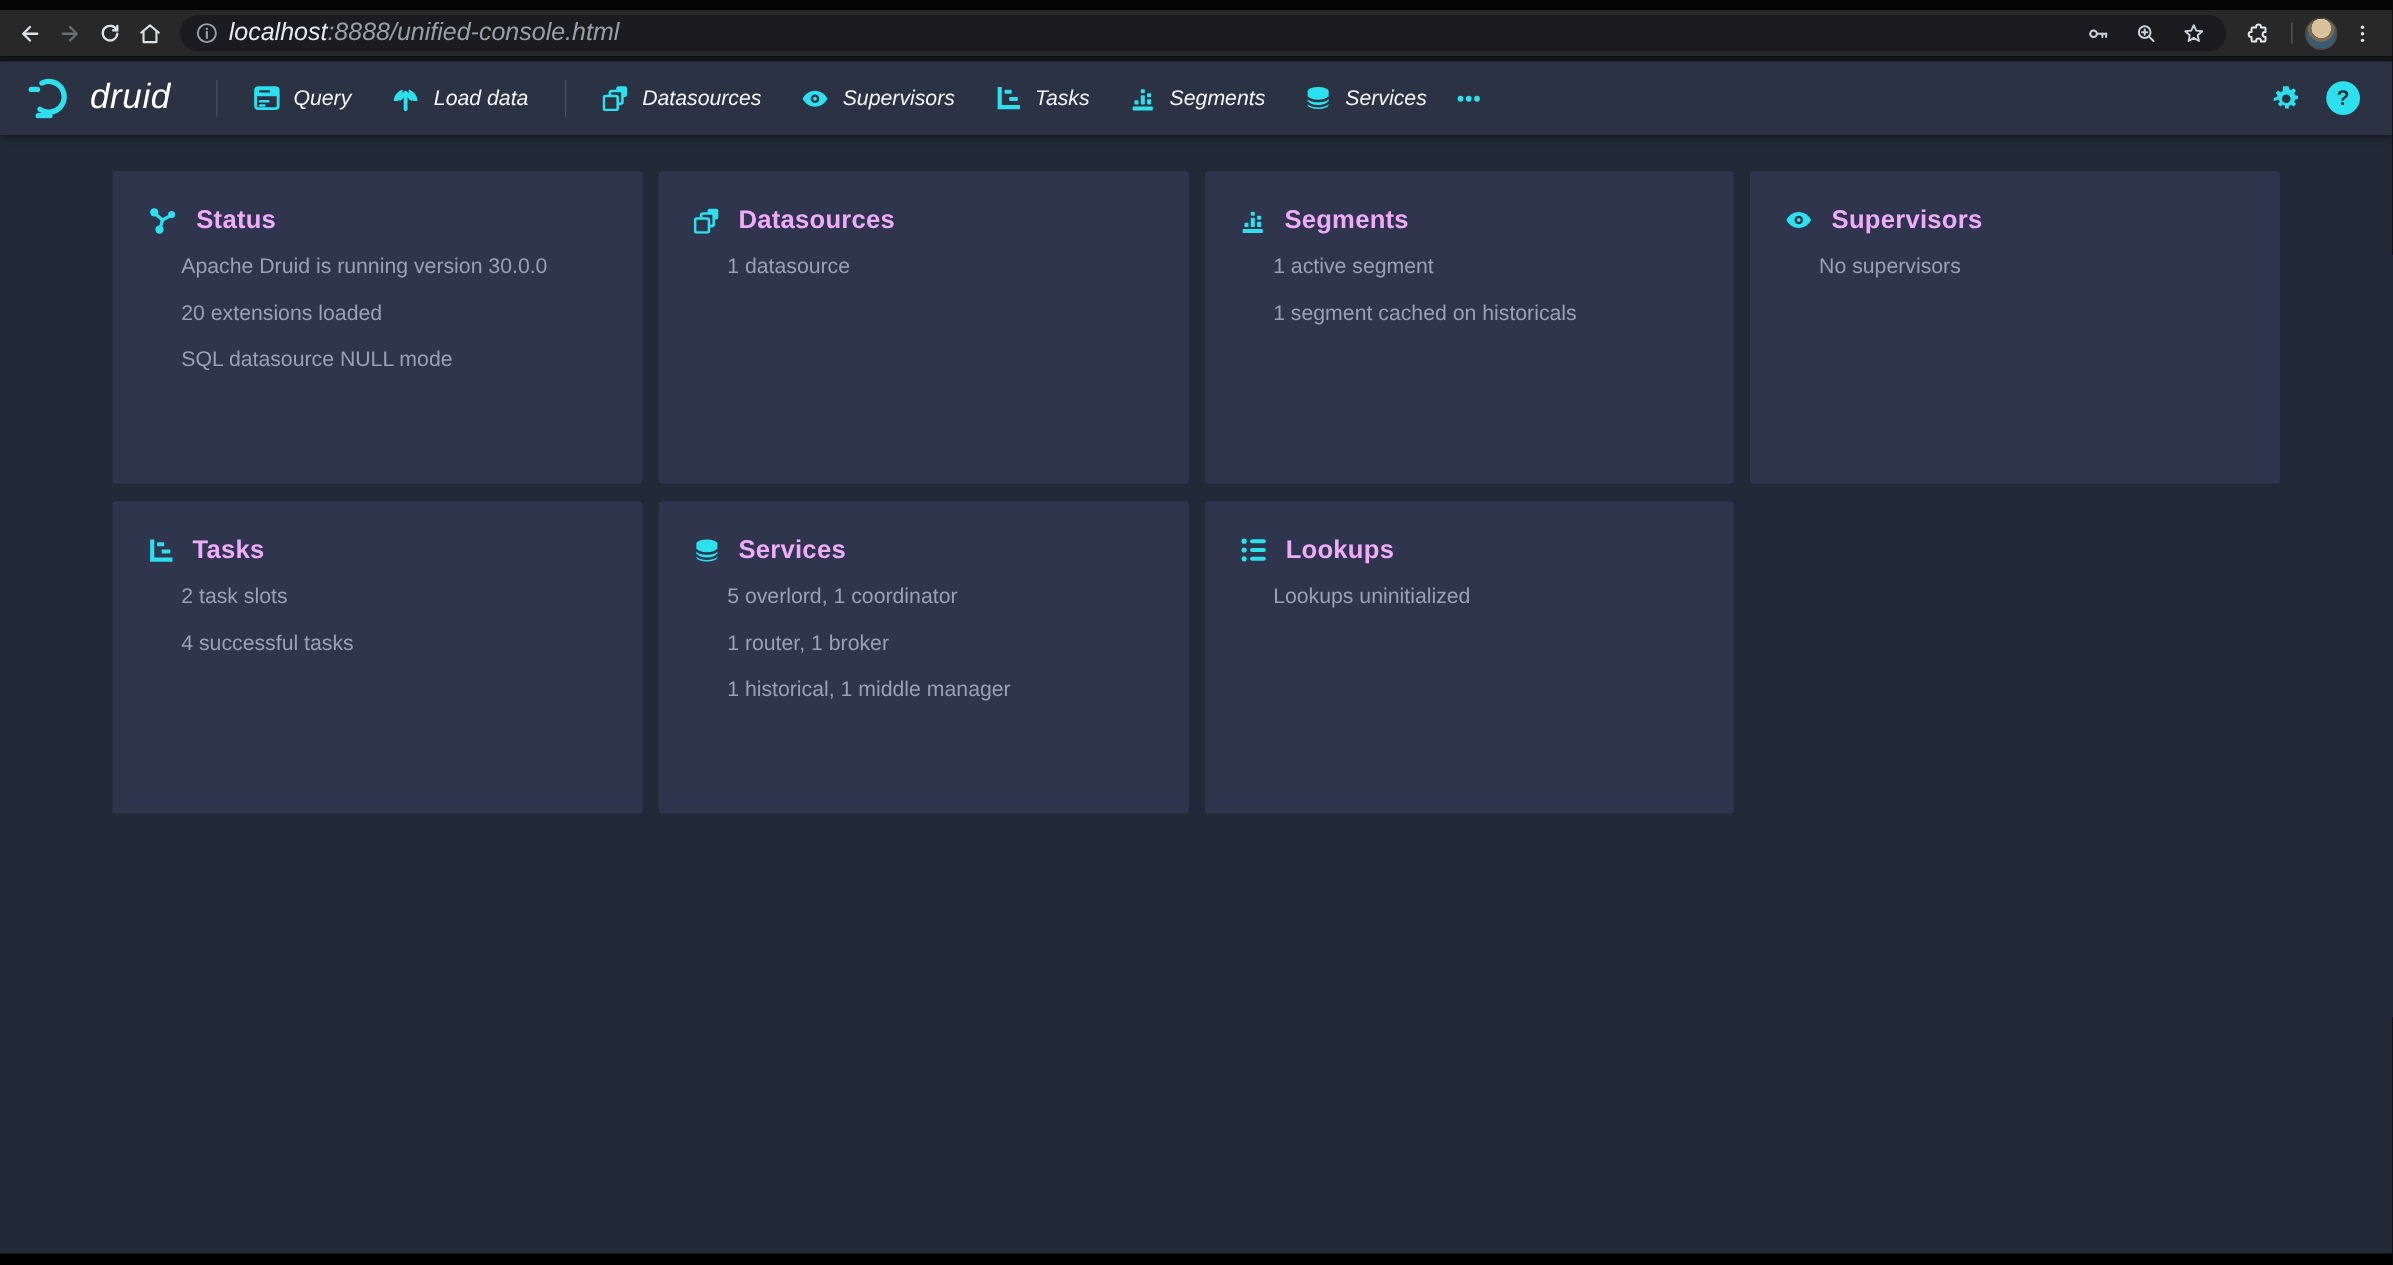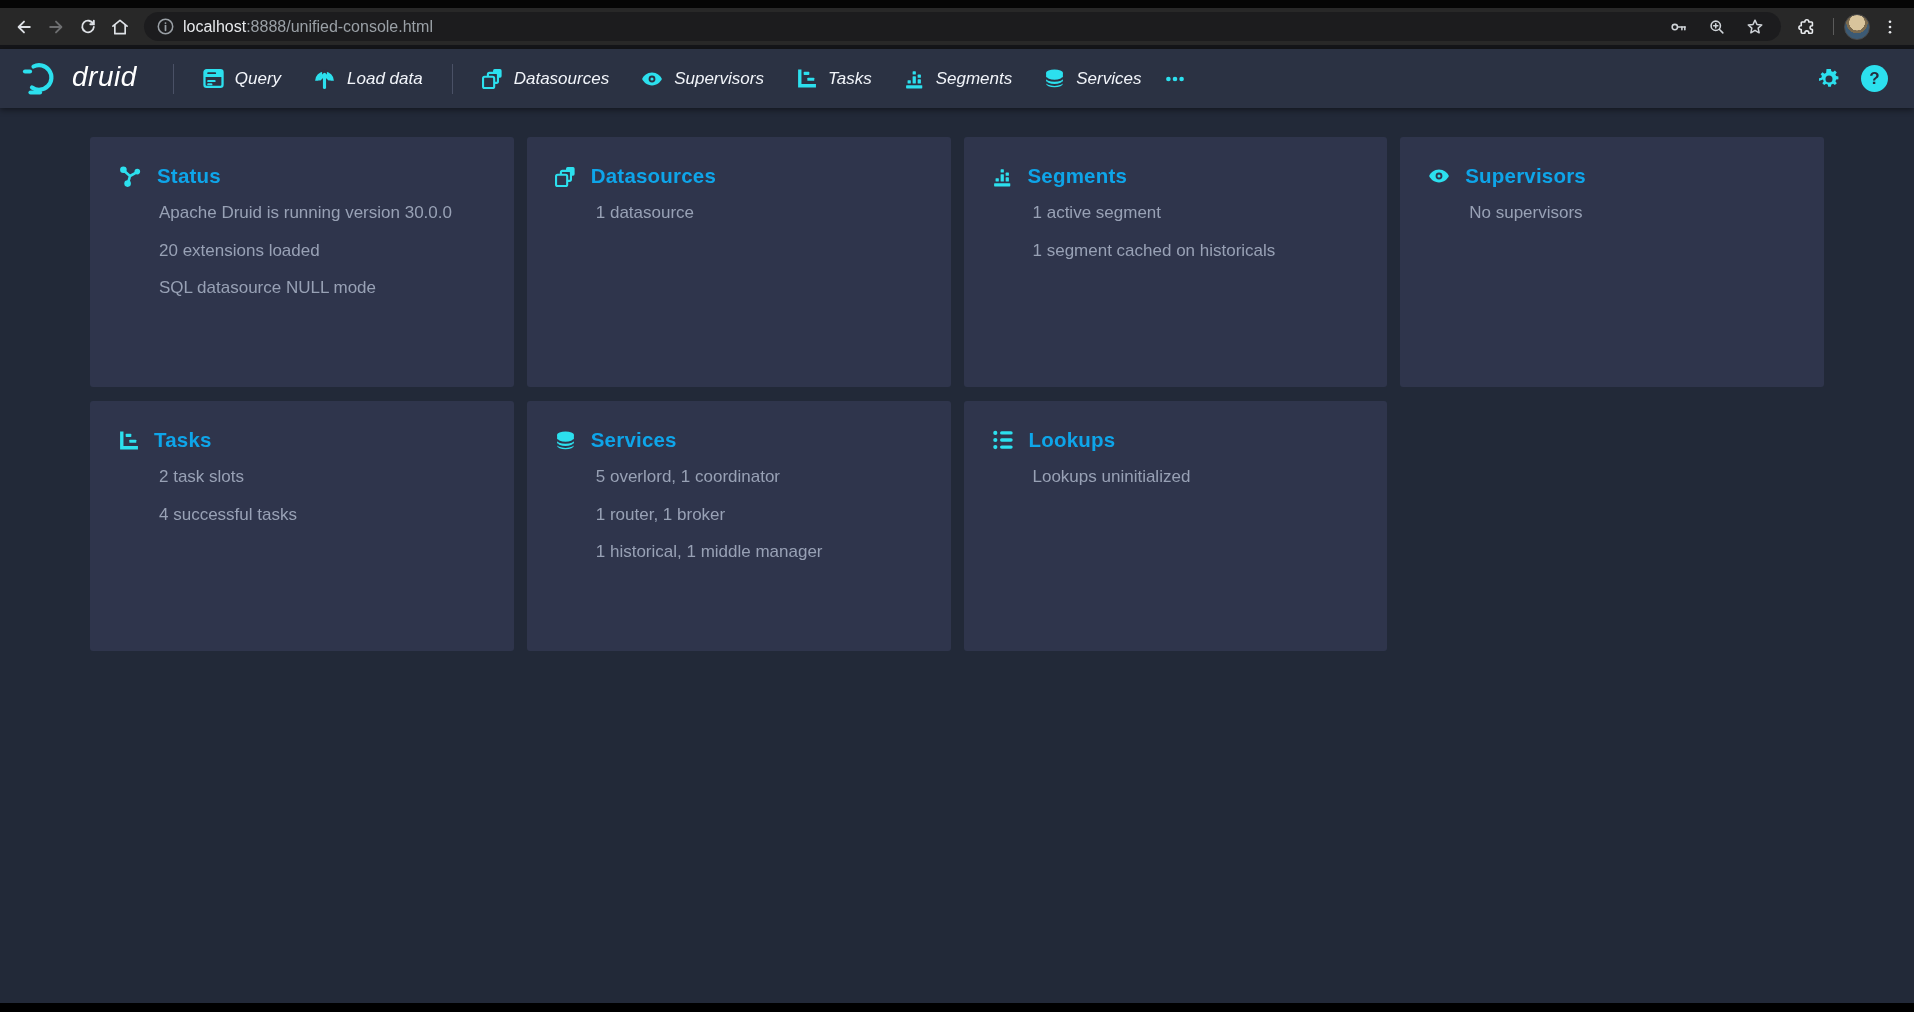--- a/index.html
+++ b/index.html
@@ -8,21 +8,21 @@
 
   
   .win-top { height:8px; background:#050505; }
   .chrome { height:37px; background:#282828; display:flex; align-items:center; padding:0 8px; }
   .chrome-btn { width:32px; height:30px; display:flex; align-items:center; justify-content:center;
                 border-radius:50%; flex:0 0 auto; }
   .chrome-btn svg { display:block; }
   .dim { opacity:.38; }
   .url-pill { flex:1 1 auto; height:29px; margin:0 10px 0 8px; background:#1c1c1e; border-radius:15px;
               display:flex; align-items:center; padding:0 10px 0 12px; }
-  .url-text { font-size:16px; color:#9aa0a6; margin-left:8px; flex:1 1 auto; white-space:nowrap; }
+  .url-text { font-size:20px; color:#9aa0a6; margin-left:8px; flex:1 1 auto; white-space:nowrap;font-style:italic; }
   .url-text .host { color:#e8eaed; }
   .pill-icons { display:flex; align-items:center; gap:6px; }
   .chrome-right { display:flex; align-items:center; gap:4px; flex:0 0 auto; }
   .vsep { width:1px; height:17px; background:#5b5b5b; margin:0 6px; }
   .avatar { width:26px; height:26px; border-radius:50%; flex:0 0 auto;
             background:radial-gradient(circle at 50% 32%, #d8c49c 0 38%, #7b6a4e 39% 52%, #3c5a74 53% 100%);
             border:1px solid #4a4a4a; }
   .chrome-under { height:4px; background:#141519; }
 
   
@@ -41,22 +41,22 @@
   .gear-btn { color:#2ce0ee; display:flex; }
   .help-badge { width:27px; height:27px; border-radius:50%; background:#2ce0ee; color:#252c3d;
                 font-weight:700; font-size:17px; display:flex; align-items:center; justify-content:center; }
 
   
   .content { height:895px; background:#222938; padding:29px 90px 0; }
   .cards { display:grid; grid-template-columns:repeat(4,1fr); grid-auto-rows:250px; gap:14px 13px; }
   .card { background:#2f354c; border-radius:3px; padding:27px 28px; --cutout:#2f354c; cursor:pointer; }
   .card-header { display:flex; align-items:center; gap:15px; }
   .card-header .icon { color:#2ce0ee; display:flex; flex:0 0 auto; }
-  .card-title { color:#0ea5e9; font-size:20.5px; font-weight:700; letter-spacing:.2px; }
-  .card-body { margin:15px 0 0 41px; }
+  .card-title { color:#f0abfc; font-size:20.5px; font-weight:700; letter-spacing:.2px; }
+  .card-body { margin:15px 0 0 27px; }
   .card-body p { color:#98a1b5; font-size:17px; margin:0 0 17px; line-height:1.22; }
 
   .win-bottom { height:9px; background:#000; }
 </style>
 </head>
 <body>
 
 <div class="win-top"></div>
 
 <div class="chrome">

